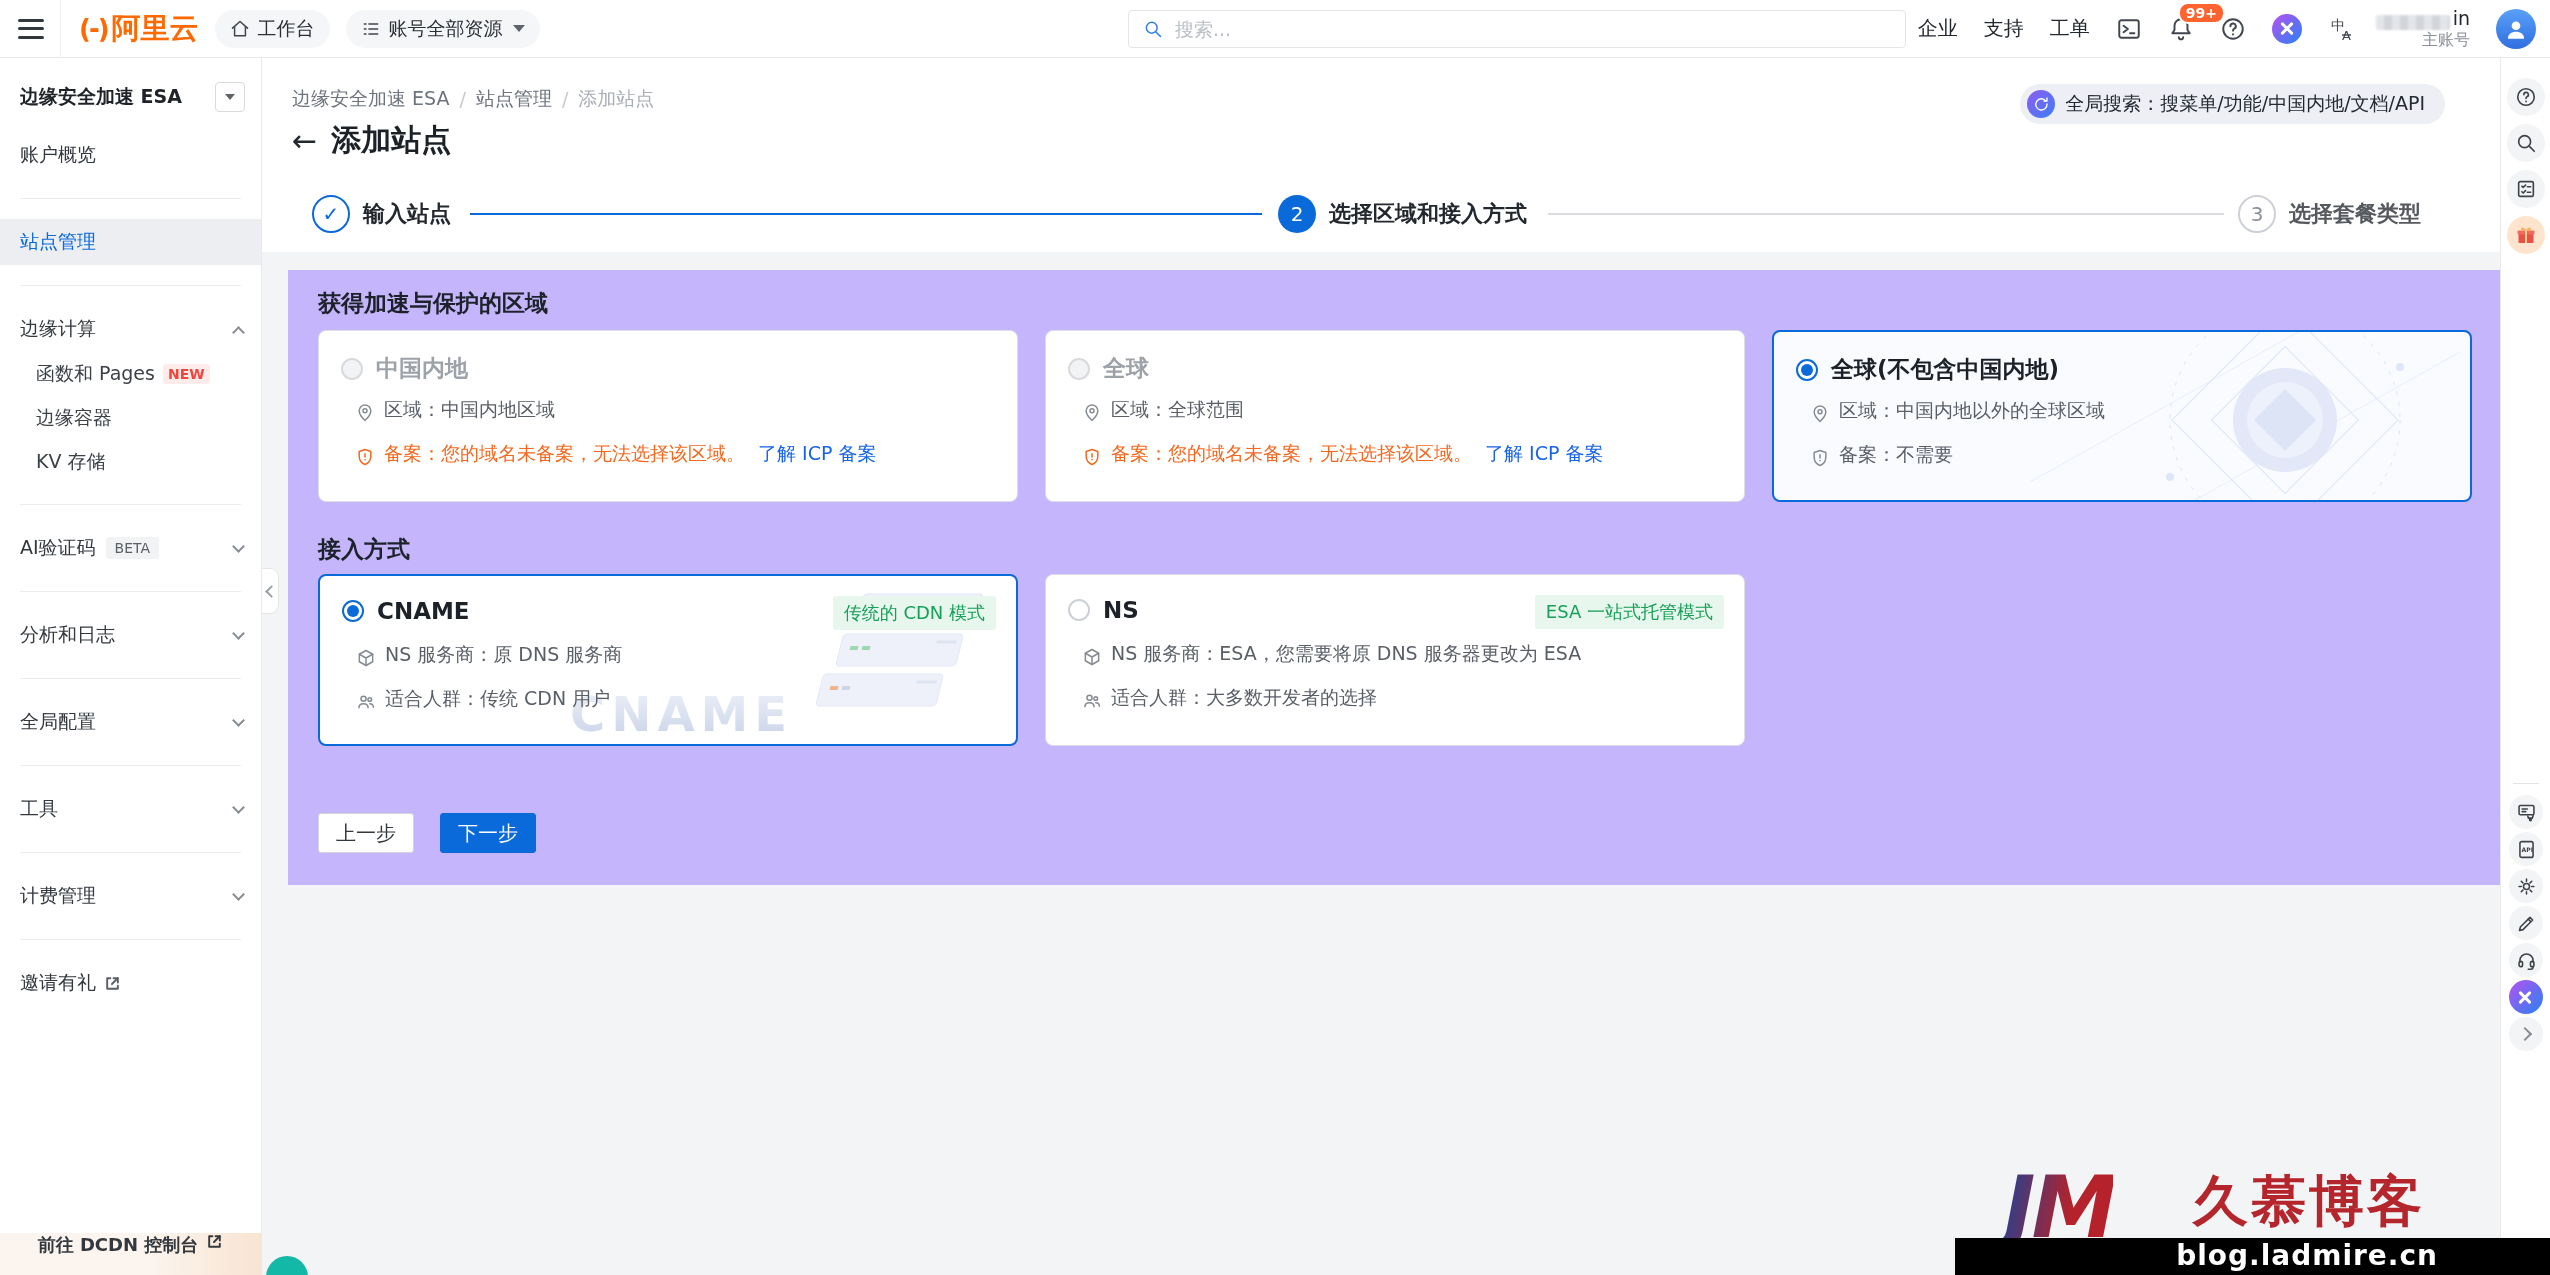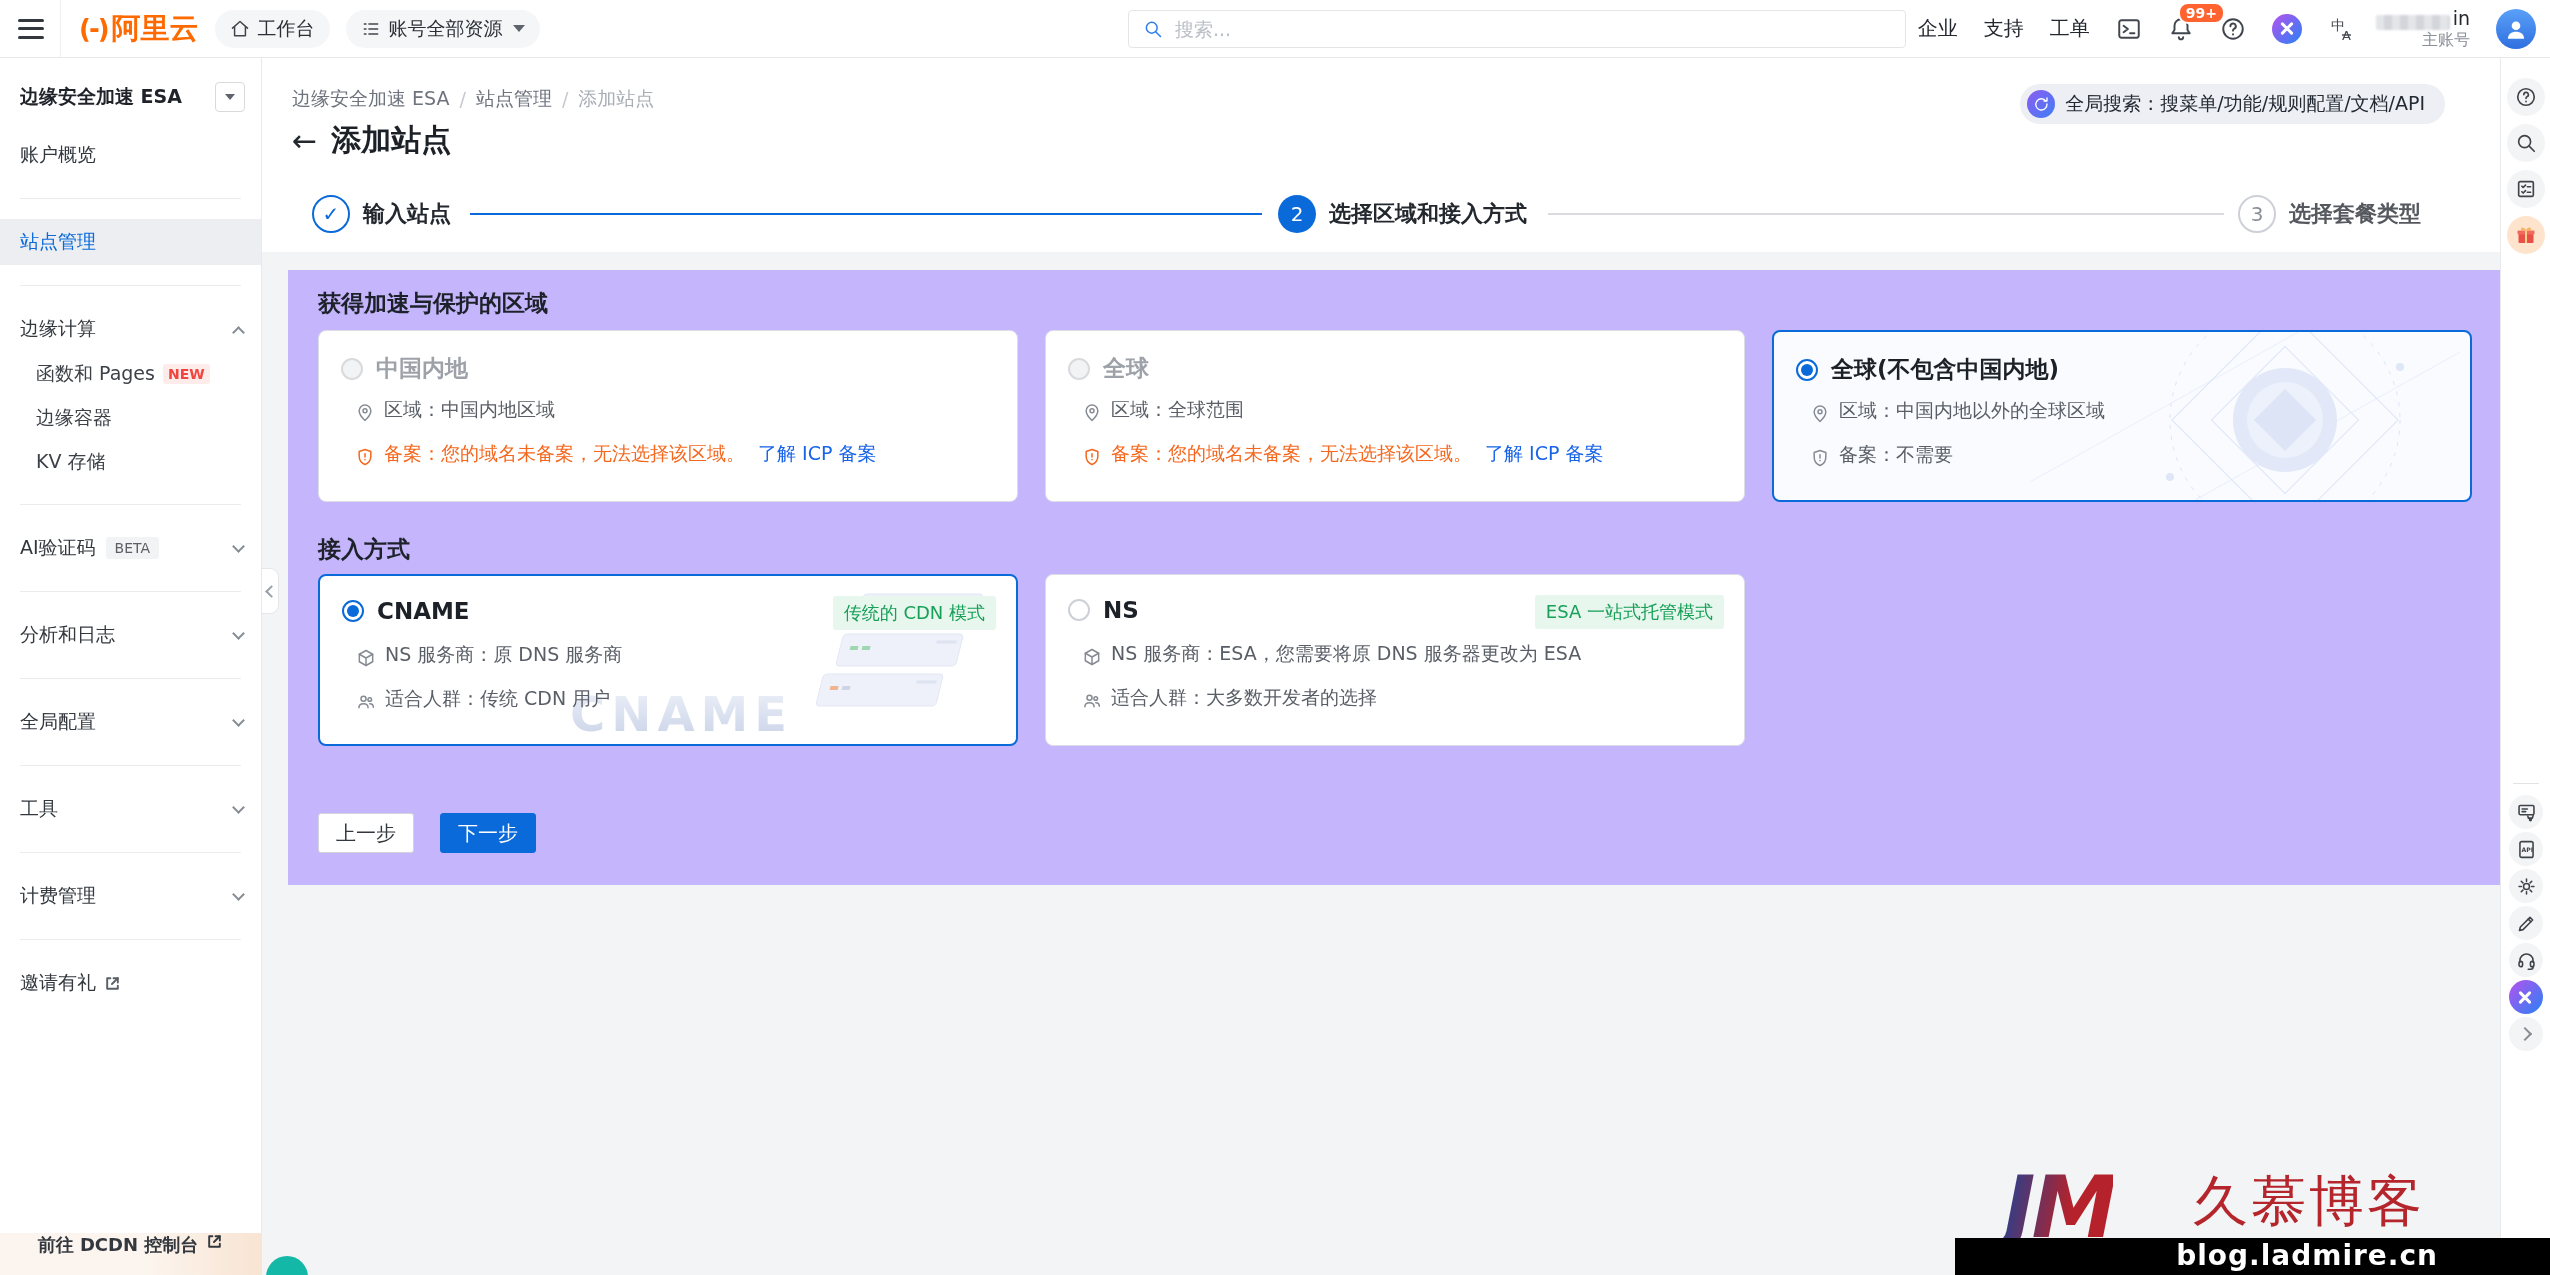--- a/index.html
+++ b/index.html
@@ -129,21 +129,21 @@
   .rail-low .xlogo{width:34px;height:34px;margin:3px auto 0}
   .rail-low .xlogo::before,.rail-low .xlogo::after{left:8px;top:15.5px}
   .chev-r{width:10px;height:10px;border-right:2px solid #878c94;border-bottom:2px solid #878c94;transform:rotate(-45deg);margin-left:-3px}
 
   .chat-bubble{position:absolute;left:266px;top:1256px;width:42px;height:42px;border-radius:50%;background:#14b8a6;z-index:8}
 
   
   .wm{position:absolute;right:0;bottom:0;z-index:50;pointer-events:none}
   .wm-bar{position:absolute;right:0;bottom:0;width:595px;height:37px;background:#000}
   .wm-url{position:absolute;right:112px;bottom:3px;color:#fff;font-size:28px;font-weight:bold;letter-spacing:1px}
-  .wm-brand{position:absolute;right:125px;bottom:36px;font-size:55px;font-weight:normal;color:#b5262c;letter-spacing:3px;white-space:nowrap}
+  .wm-brand{position:absolute;right:125px;bottom:36px;font-size:55px;font-weight:bold;color:#b5262c;letter-spacing:3px;white-space:nowrap}
   .wm-logo{position:absolute;right:437px;bottom:18px;font-size:86px;font-weight:900;font-style:italic;letter-spacing:-4px;
     background:linear-gradient(100deg,#27408f 5%,#b5222b 60%);-webkit-background-clip:text;background-clip:text;color:transparent}
 </style>
 </head>
 <body>
 
 <div class="topbar">
   <div class="burger">
       <span></span>
       <span></span>
@@ -322,21 +322,21 @@
     <span class="crumb-sep">/</span>
     <span class="crumb-last">添加站点</span>
   </div>
   <div class="gsearch">
     <span class="gs-ic">
       <svg width="18" height="18" viewBox="0 0 24 24" class="sv" stroke-width="2.2">
           <path d="M18.5 8A7.5 7.5 0 1 0 20 12"></path>
           <path d="M20 4v4h-4"></path>
         </svg>
     </span>
-    <span>全局搜索：搜菜单/功能/规则配置/文档/API</span>
+    <span>全局搜索：搜菜单/功能/中国内地/文档/API</span>
   </div>
   <div class="ptitle">
     <span class="back">←</span>
     <h1>添加站点</h1>
   </div>
 
   <div class="step s1">
     <span class="sc done">✓</span>
     <span class="slabel">输入站点</span>
   </div>

